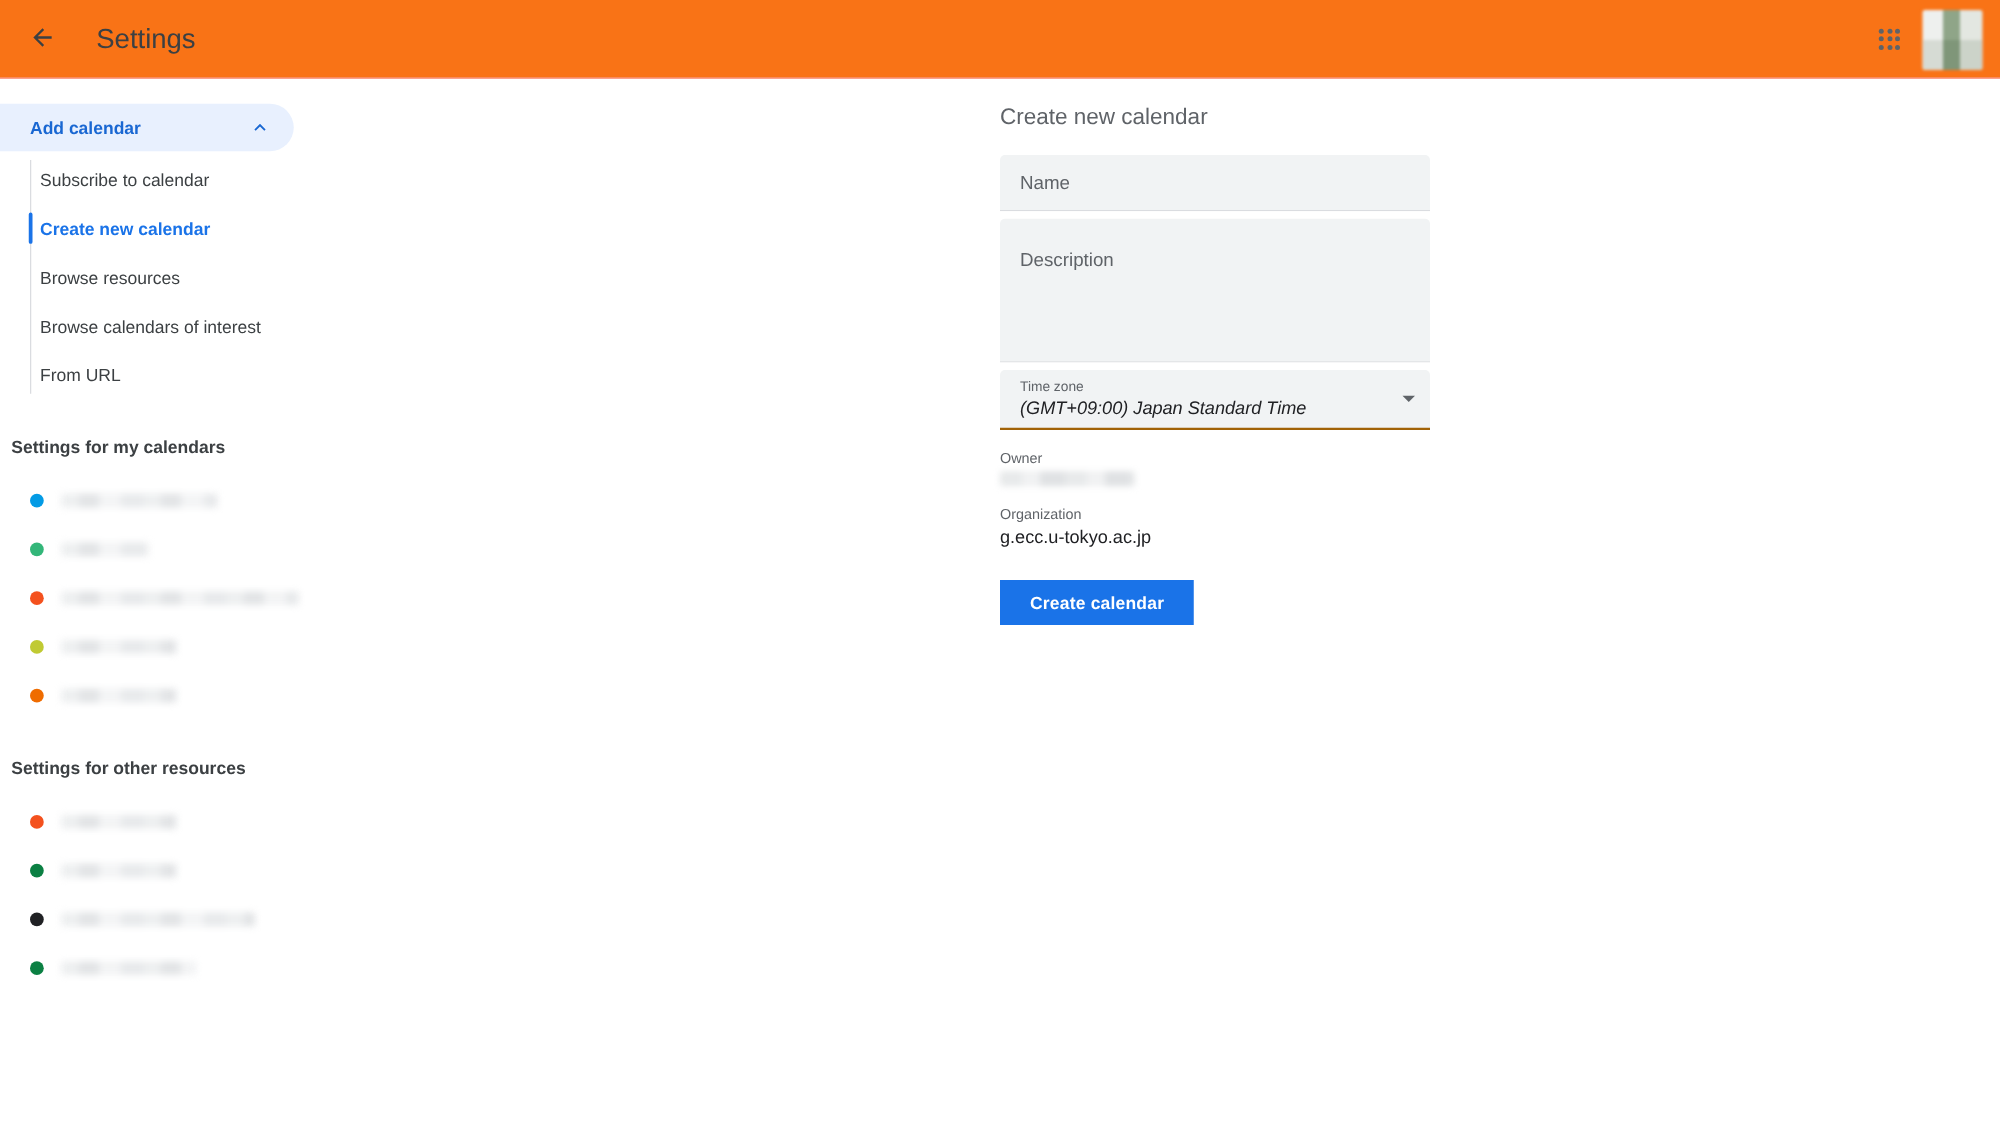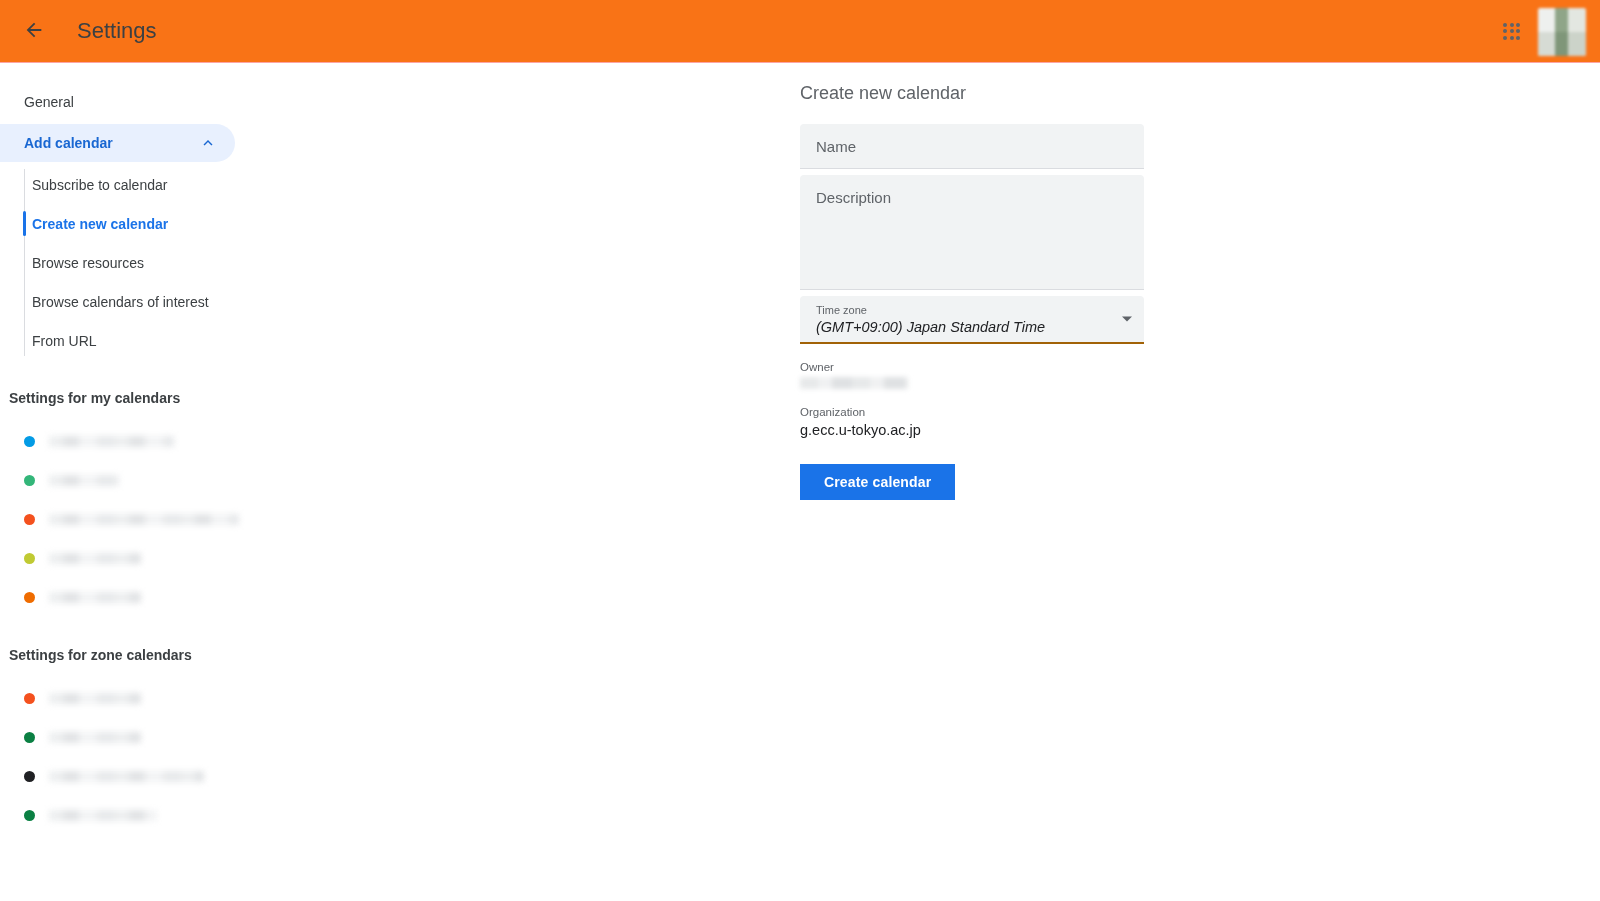--- a/index.html
+++ b/index.html
@@ -203,21 +203,21 @@
     margin-left: 400px;
     margin-bottom: 20px;
     font-weight: 400;
   }
   .form-col { margin-left: 400px; width: 344px; }
 
   .field {
     background: #f1f3f4;
     border-radius: 4px 4px 0 0;
     border-bottom: 1px solid #dadce0;
-    padding: 10px 16px;
+    padding: 21px 16px;
     margin-bottom: 6px;
     cursor: text;
   }
   .field-name { height: 45px; display: flex; align-items: center; }
   .field-desc { height: 115px; }
   .ph { font-size: 15px; color: #5f6368; }
   .ph-desc { font-size: 15px; color: #5f6368; display: block; padding-top: 4px; }
 
   .select-field {
     background: #f1f3f4;
@@ -297,23 +297,20 @@
       </span>
     </button>
     <div class="avatar"></div>
   </div>
 </div>
 
 <div class="body-wrap">
 
   <div class="sidebar">
 
-    <div class="nav-top-item">
-      <span>General</span>
-    </div>
 
     <div class="nav-top-item active">
       <span>Add calendar</span>
       <span class="chev">
         <svg width="18" height="18" viewBox="0 0 24 24" fill="#1967d2" aria-hidden="true">
           <path d="M7.41 15.41 12 10.83l4.59 4.58L18 14l-6-6-6 6z"></path>
         </svg>
       </span>
     </div>
 
@@ -354,21 +351,21 @@
       <div class="cal-item">
         <span class="dot" style="background: rgb(192, 202, 51);"></span>
         <span class="blurname" style="width: 92px;"></span>
       </div>
       <div class="cal-item">
         <span class="dot" style="background: rgb(239, 108, 0);"></span>
         <span class="blurname" style="width: 92px;"></span>
       </div>
     </div>
 
-    <div class="section-head">Settings for zone calendars</div>
+    <div class="section-head">Settings for other resources</div>
     <div>
       <div class="cal-item">
         <span class="dot" style="background: rgb(244, 81, 30);"></span>
         <span class="blurname" style="width: 92px;"></span>
       </div>
       <div class="cal-item">
         <span class="dot" style="background: rgb(11, 128, 67);"></span>
         <span class="blurname" style="width: 92px;"></span>
       </div>
       <div class="cal-item">

